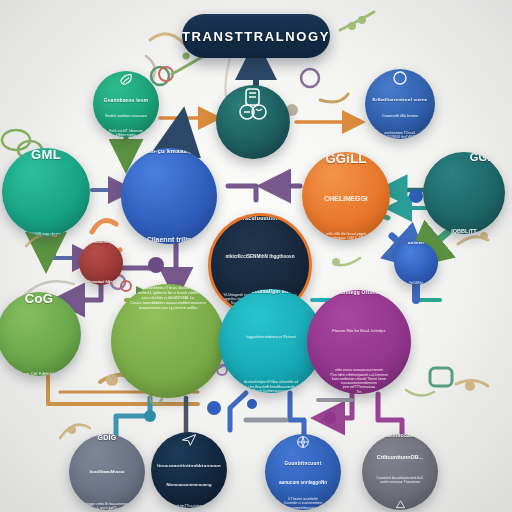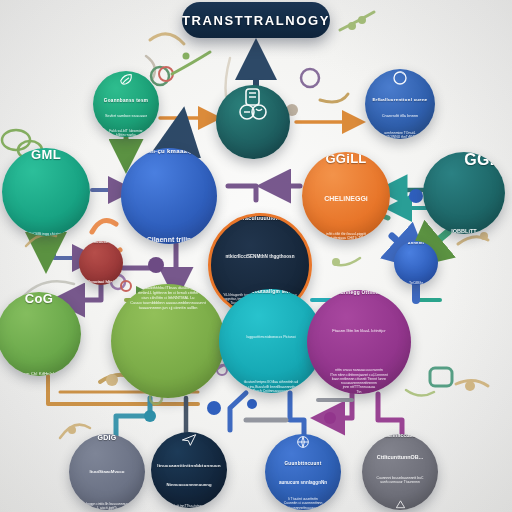--- a/index.html
+++ b/index.html
@@ -41,21 +41,21 @@
     filter:blur(.55px);
   }
   .node .body{
     line-height:1.25;opacity:.92;margin-top:2px;
     filter:blur(.6px);
   }
   .glyph{filter:blur(.3px);opacity:.95;}
 
   
   #title-pill{
-    position:absolute;left:182px;top:2px;width:148px;height:36px;
+    position:absolute;left:182px;top:14px;width:148px;height:44px;
     border-radius:22px;background:linear-gradient(180deg,#1b3553 0%,#122b45 60%,#0f243b 100%);
     display:flex;align-items:center;justify-content:center;
     box-shadow:0 6px 14px rgba(25,35,55,.38);
     z-index:9;
   }
   #title-pill span{
     color:#fff;font-size:13px;font-weight:bold;letter-spacing:1.6px;
     text-shadow:0 1px 2px rgba(0,0,0,.45);filter:blur(.25px);
   }
 
@@ -257,21 +257,21 @@
   </div>
 
   <div class="node" style="left:302px;top:152px;width:88px;height:88px;background:radial-gradient(circle at 35% 26%,#f3934a,#e8762a 58%,#cc5f18 100%);">
     <div class="ttl" style="font-size:13px;">GGiLL</div>
     <div class="sub" style="font-size:7px;font-weight:bold;">CHELiNEGGi</div>
     <div class="body tiny" style="white-space:pre-line;">infitt  ctiltit  tItiri buuuLpiggitt
 Liltiieccut itteniaaa  CHiTLi TiBuuTaiC</div>
   </div>
 
   <div class="node" style="left:423px;top:152px;width:82px;height:82px;background:radial-gradient(circle at 35% 26%,#2b8183,#1d6667 58%,#144c4d 100%);">
-    <div class="ttl" style="font-size:16px;padding-left:36px;">GGL</div>
+    <div class="ttl" style="font-size:11px;padding-left:36px;">GGL</div>
     <div class="sub" style="font-size:5.5px;font-weight:bold;">IOBBLiTT</div>
   </div>
 
   <div class="node" style="left:79px;top:241px;width:44px;height:44px;background:radial-gradient(circle at 35% 26%,#b64e4a,#9e3a3a 60%,#7c2b2b 100%);">
     <div class="ttl" style="font-size:3.6px;">Suuuse</div>
     <div class="sub" style="font-size:4px;font-weight:bold;">Nunotaci hIteá</div>
   </div>
 
   <div class="node" style="left:394px;top:241px;width:44px;height:44px;background:radial-gradient(circle at 35% 26%,#4a7fe0,#2f5fbd 60%,#24489a 100%);">
     <div class="ttl" style="font-size:3.8px;">Annnnti</div>

